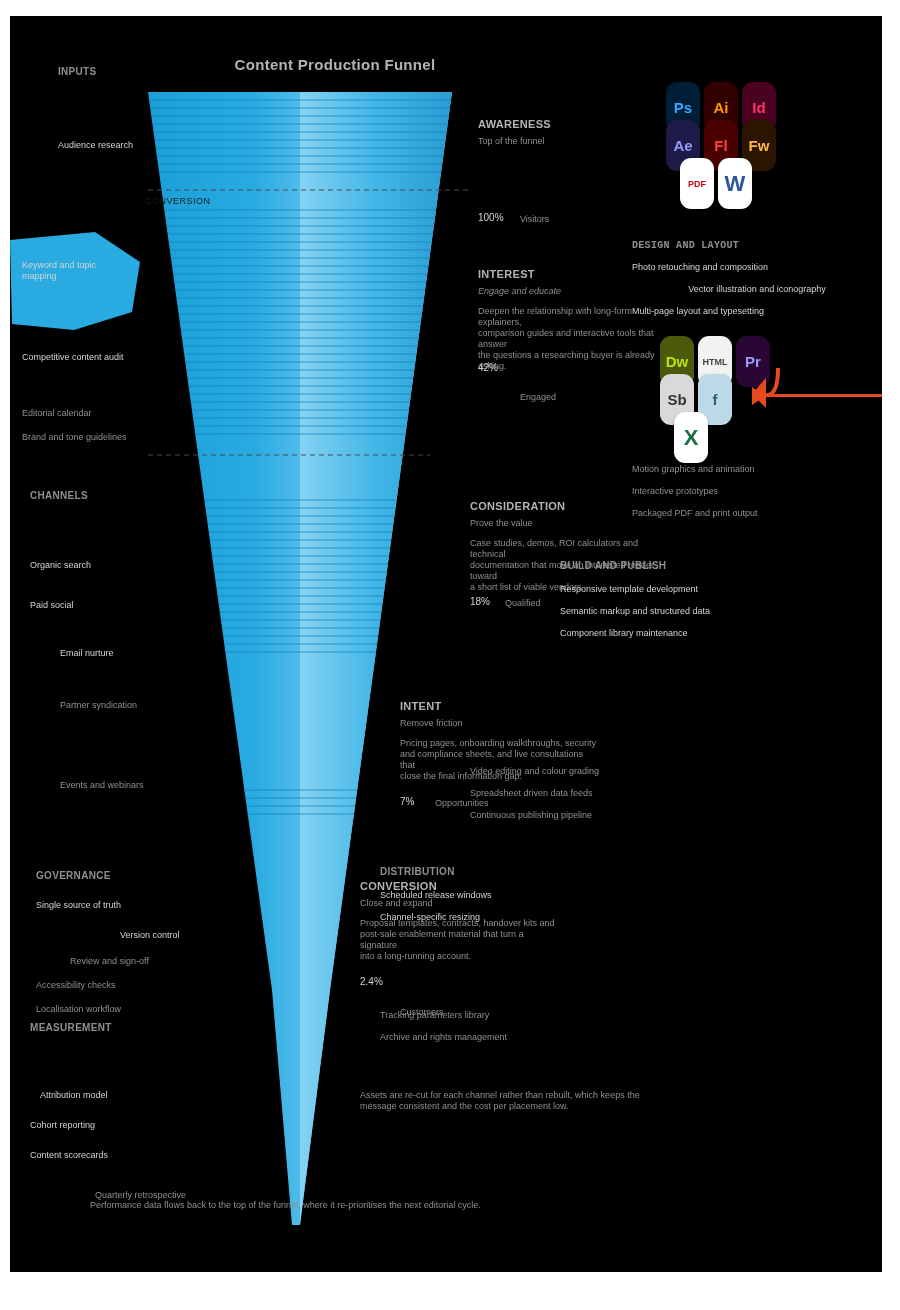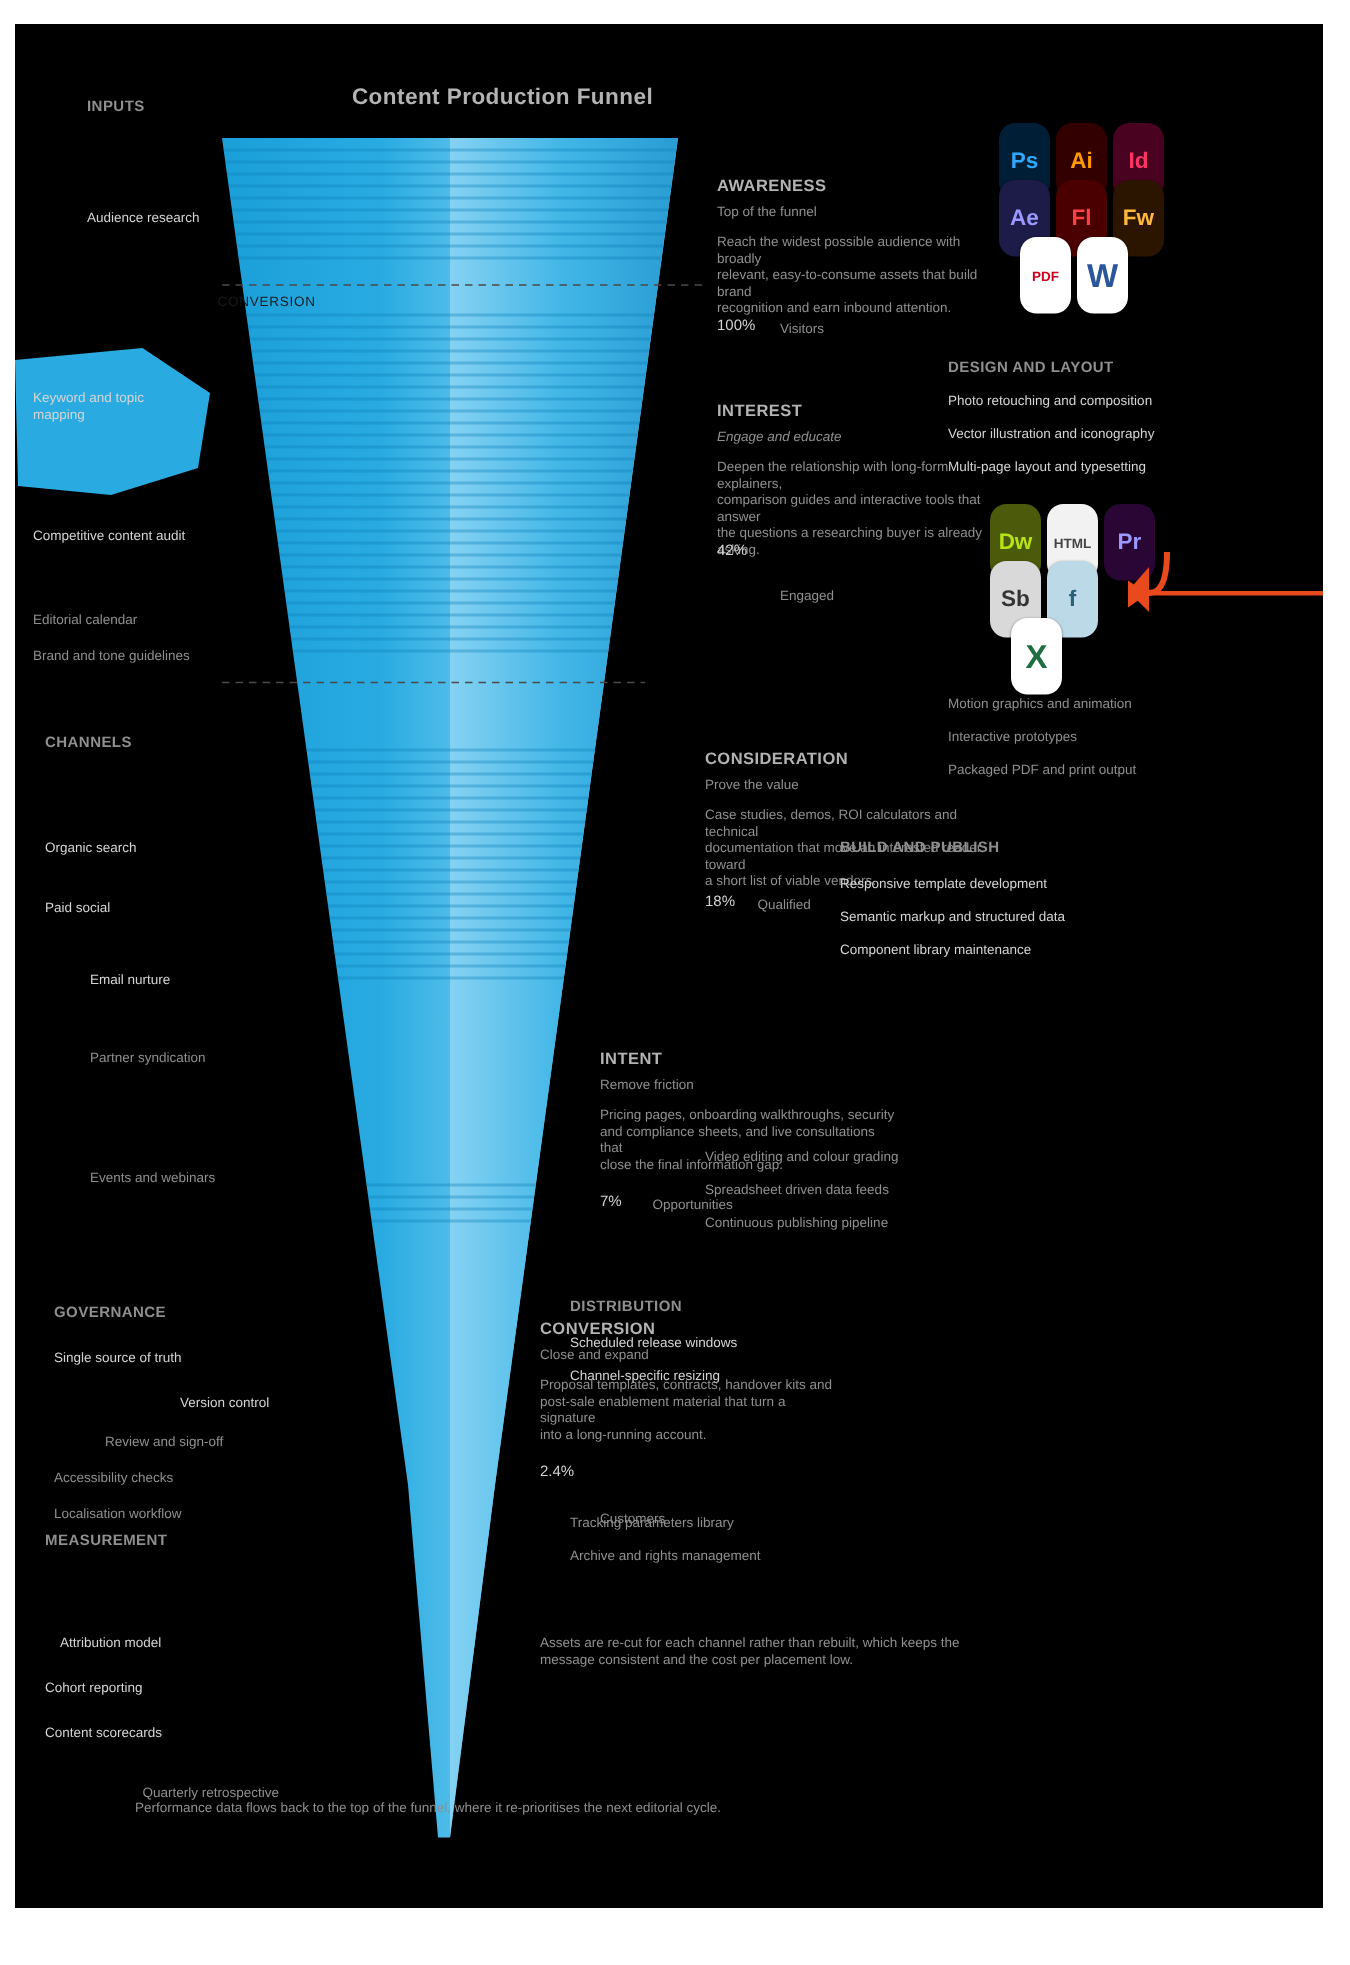--- a/index.html
+++ b/index.html
@@ -233,23 +233,20 @@
   <div class="blk dark tiny" style="left:36px; top:1004px; width:150px;">Localisation workflow</div>
 
   <div class="blk dark sm title" style="left:30px; top:1022px;">MEASUREMENT</div>
   <div class="blk light tiny" style="left:40px; top:1090px; width:160px;">Attribution model</div>
   <div class="blk light tiny" style="left:30px; top:1120px; width:160px;">Cohort reporting</div>
   <div class="blk light tiny" style="left:30px; top:1150px; width:160px;">Content scorecards</div>
   <div class="blk dark tiny" style="left:95px; top:1190px; width:160px;">Quarterly retrospective</div>
 
   <div class="blk mid md title" style="left:478px; top:118px;">AWARENESS</div>
   <div class="blk dark tiny" style="left:478px; top:136px;">Top of the funnel</div>
-  <div class="blk dark tiny" style="left:478px; top:156px; width:190px;">Reach the widest possible audience with broadly
-relevant, easy-to-consume assets that build brand
-recognition and earn inbound attention.</div>
   <div class="blk light sm" style="left:478px; top:212px;">100%</div>
   <div class="blk dark tiny" style="left:520px; top:214px;">Visitors</div>
 
   <div class="blk mid md title" style="left:478px; top:268px;">INTEREST</div>
   <div class="blk dark tiny" style="left:478px; top:286px;font-style:italic;">Engage and educate</div>
   <div class="blk dark tiny" style="left:478px; top:306px; width:200px;">Deepen the relationship with long-form explainers,
 comparison guides and interactive tools that answer
 the questions a researching buyer is already asking.</div>
   <div class="blk light sm" style="left:478px; top:362px;">42%</div>
   <div class="blk dark tiny" style="left:520px; top:364px;margin-top:28px;">Engaged</div>
@@ -271,23 +268,23 @@
   <div class="blk dark tiny" style="left:435px; top:798px;">Opportunities</div>
 
   <div class="blk mid md title" style="left:360px; top:880px;">CONVERSION</div>
   <div class="blk dark tiny" style="left:360px; top:898px;">Close and expand</div>
   <div class="blk dark tiny" style="left:360px; top:918px; width:200px;">Proposal templates, contracts, handover kits and
 post-sale enablement material that turn a signature
 into a long-running account.</div>
   <div class="blk light sm" style="left:360px; top:976px;">2.4%</div>
   <div class="blk dark tiny" style="left:400px; top:978px;margin-top:29px;">Customers</div>
 
-  <div class="blk dark sm title" style="left:632px; top:240px;">DESIGN AND LAYOUT</div>
+  <div class="blk dark sm title" style="left:632px; top:240px;font-family:Liberation Mono, monospace;">DESIGN AND LAYOUT</div>
   <div class="blk light tiny" style="left:632px; top:262px; width:200px;">Photo retouching and composition</div>
-  <div class="blk light tiny" style="left:632px; top:284px; width:200px;">Vector illustration and iconography</div>
+  <div class="blk light tiny" style="left:657px; top:284px; width:200px;text-align:center;">Vector illustration and iconography</div>
   <div class="blk light tiny" style="left:632px; top:306px; width:200px;">Multi-page layout and typesetting</div>
   <div class="blk dark tiny" style="left:632px; top:464px; width:200px;">Motion graphics and animation</div>
   <div class="blk dark tiny" style="left:632px; top:486px; width:200px;">Interactive prototypes</div>
   <div class="blk dark tiny" style="left:632px; top:508px; width:200px;">Packaged PDF and print output</div>
 
   <div class="blk dark sm title" style="left:560px; top:560px;">BUILD AND PUBLISH</div>
   <div class="blk light tiny" style="left:560px; top:584px; width:210px;">Responsive template development</div>
   <div class="blk light tiny" style="left:560px; top:606px; width:210px;">Semantic markup and structured data</div>
   <div class="blk light tiny" style="left:560px; top:628px; width:210px;">Component library maintenance</div>
   <div class="blk dark tiny" style="left:470px; top:766px; width:210px;">Video editing and colour grading</div>

